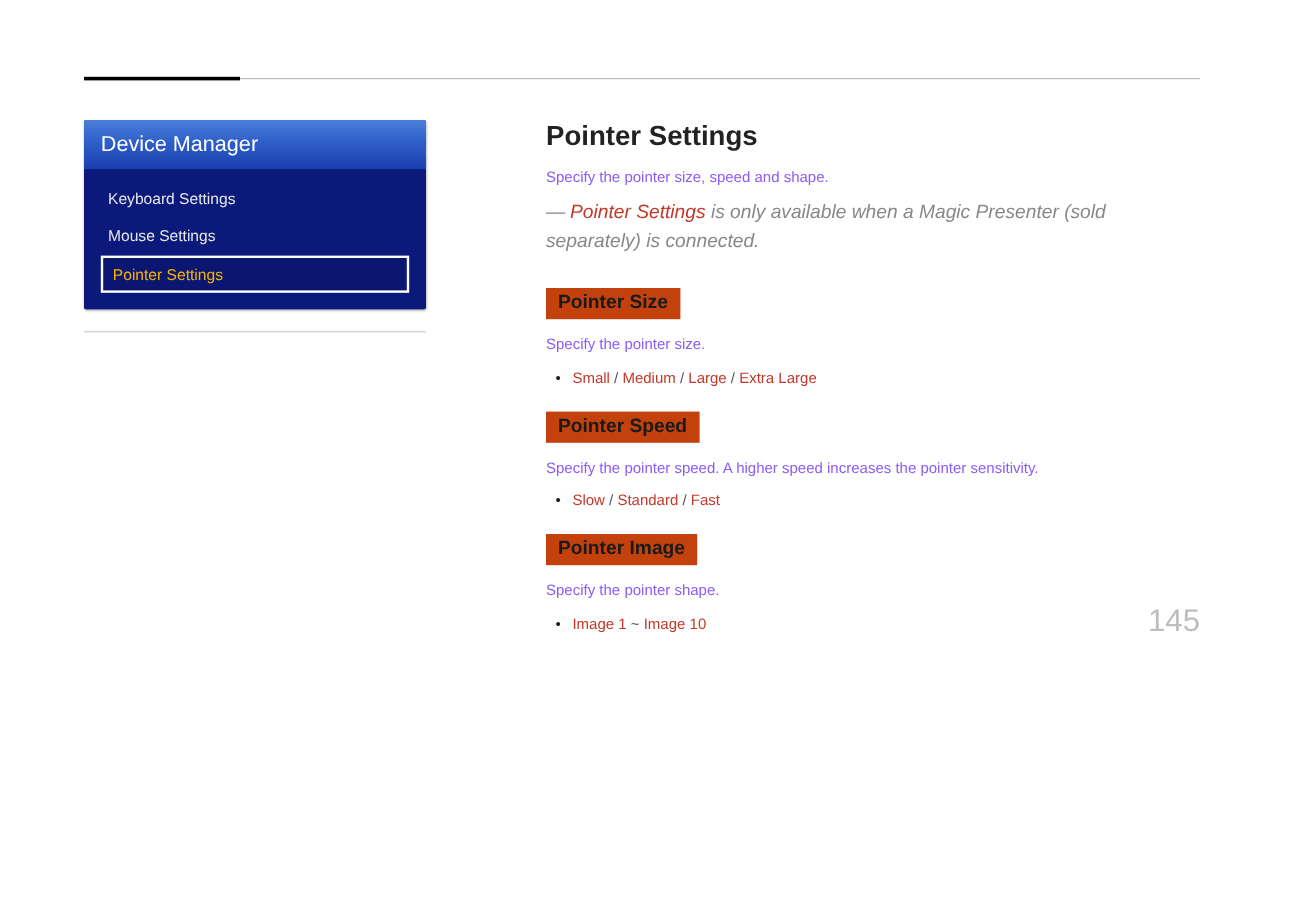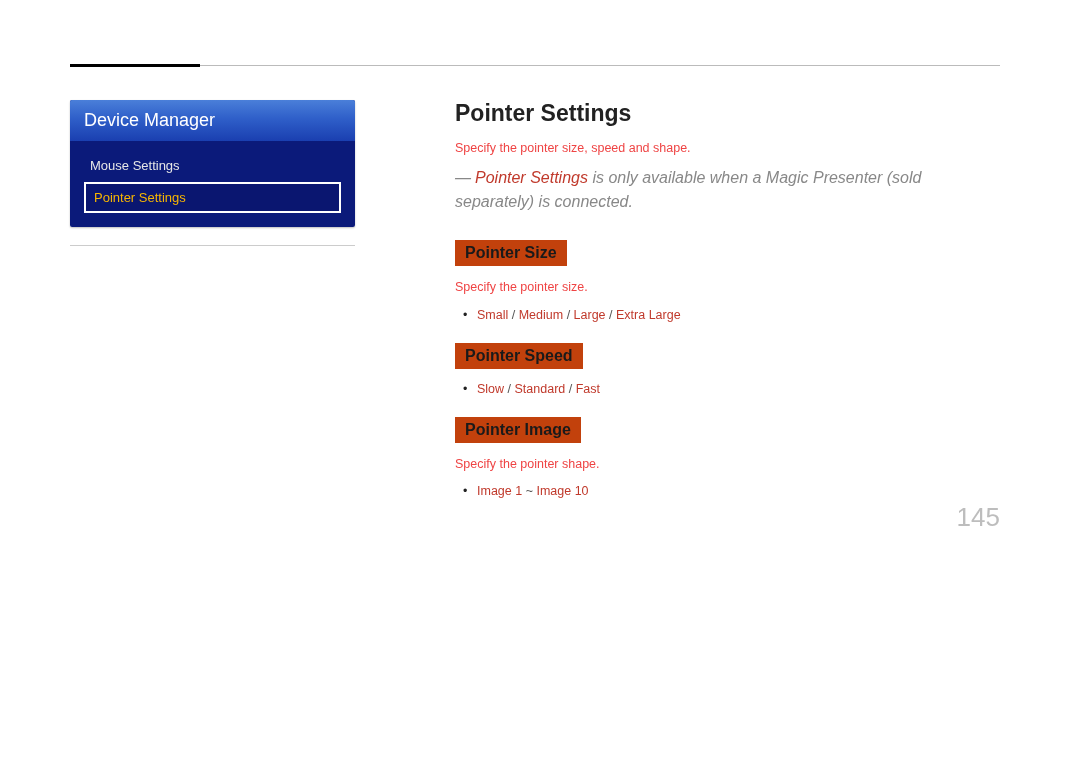--- a/index.html
+++ b/index.html
@@ -36,21 +36,21 @@
     color: #f7b500;
     padding: 6px 8px;
     background: #0a1670;
   }
   .side-rule { border: none; border-top: 1px solid #ccc; margin: 18px 0 10px; }
   .side-note { color: #9a9a9a; font-size: 11px; line-height: 1.4; }
   .side-note .dash { color: #9a9a9a; margin-right: 4px; }
 
   .content { flex: 1; padding-left: 100px; }
   .h-title { font-size: 23px; font-weight: 600; color: #222; margin-bottom: 12px; }
-  .desc { font-size: 12.5px; color: #ef4444; margin: 6px 0 8px; line-height: 1.5; }
+  .desc { font-size: 12.5px; color: #8b5cf6; margin: 6px 0 8px; line-height: 1.5; }
   .note-line { font-size: 16px; color: #888; margin: 4px 0 16px; line-height: 1.5; font-style: italic; }
   .note-dash { color: #888; margin-right: 4px; vertical-align: top; display:inline-block; }
   .note-red { color: #c0392b; }
   .sub-h {
     display: inline-block;
     background: #c2410c;
     color: #1a1a1a;
     font-size: 16px;
     font-weight: 600;
     padding: 4px 10px;
@@ -76,20 +76,21 @@
 
 <div class="page">
   <div class="top-rule-dark"></div>
   <div class="top-rule-light"></div>
 
   <div class="columns">
     <div class="sidebar">
       <div class="menu-card">
         <div class="menu-header">Device Manager</div>
         <div class="menu-items">
+          <div class="menu-item">Keyboard Settings</div>
           <div class="menu-item">Mouse Settings</div>
           <div class="menu-item active">Pointer Settings</div>
         </div>
       </div>
       <hr class="side-rule">
     </div>
 
     <div class="content">
       <div class="h-title">Pointer Settings</div>
       <div class="desc">Specify the pointer size, speed and shape.</div>
@@ -100,20 +101,21 @@
       <div>
         <span class="sub-h">Pointer Size</span>
         <div class="desc">Specify the pointer size.</div>
         <ul class="opts">
           <li><span class="red">Small</span><span class="sep"> / </span><span class="red">Medium</span><span class="sep"> / </span><span class="red">Large</span><span class="sep"> / </span><span class="red">Extra Large</span></li>
         </ul>
       </div>
 
       <div>
         <span class="sub-h">Pointer Speed</span>
+        <div class="desc">Specify the pointer speed. A higher speed increases the pointer sensitivity.</div>
         <ul class="opts">
           <li><span class="red">Slow</span><span class="sep"> / </span><span class="red">Standard</span><span class="sep"> / </span><span class="red">Fast</span></li>
         </ul>
       </div>
 
       <div>
         <span class="sub-h">Pointer Image</span>
         <div class="desc">Specify the pointer shape.</div>
         <ul class="opts">
           <li><span class="red">Image 1</span><span class="sep"> ~ </span><span class="red">Image 10</span></li>

